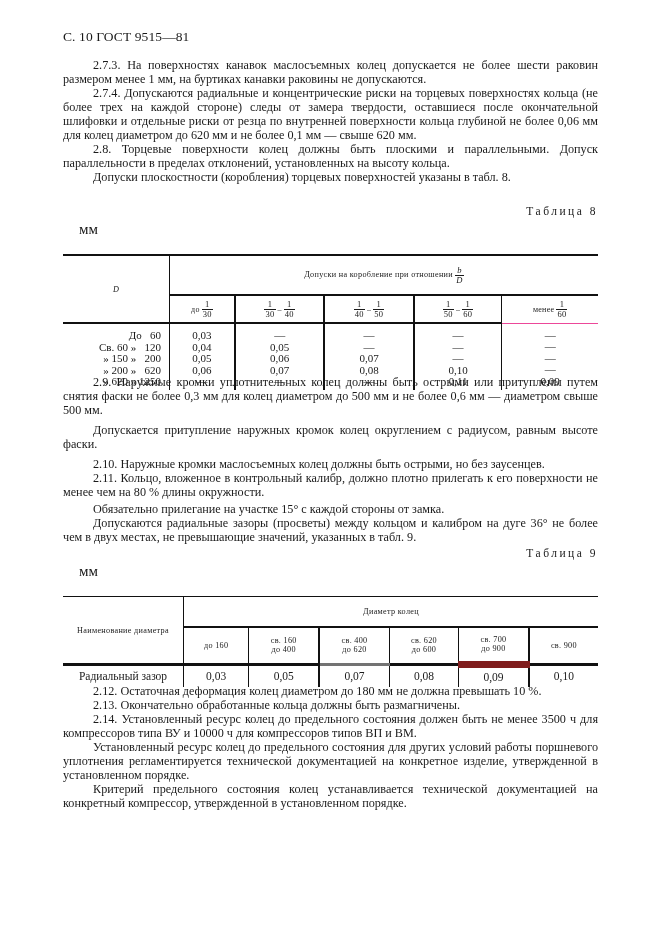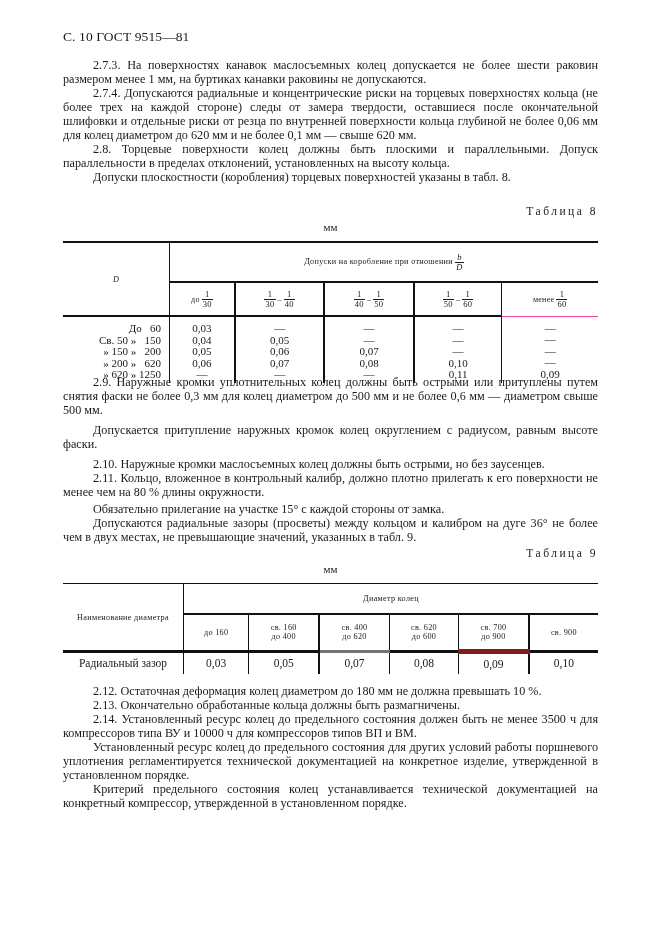--- a/index.html
+++ b/index.html
@@ -4,21 +4,21 @@
 <style>
   html, body { margin: 0; padding: 0; background: #ffffff; }
   body { width: 661px; height: 936px; position: relative; overflow: hidden;
          font-family: "Liberation Serif", "DejaVu Serif", serif; color: #1a1a1a; }
   .page { position: absolute; left: 63px; top: 0; width: 535px; }
   .header { position: absolute; left: 63px; top: 29px; font-weight: normal; font-size: 13.5px; letter-spacing: 0.1px; }
   .p { font-size: 12.2px; line-height: 14px; text-align: justify; margin: 0; }
   .ind { text-indent: 30px; }
   .bold { font-weight: bold; }
   .tcap { text-align: right; font-size: 11.5px; letter-spacing: 2.5px; margin: 0; }
-  .units { text-align: center; font-size: 11px; margin: 8px; }
+  .units { font-size: 15px; margin: 16px; }
   table { border-collapse: collapse; width: 100%; }
   .t8 th, .t9 th { font-weight: normal; font-size: 8.2px; letter-spacing: 0.3px; }
   .frac { display: inline-block; vertical-align: middle; text-align: center; font-size: 8.5px; line-height: 9px; }
   .frac .num { display: block; border-bottom: 1px solid #1a1a1a; padding: 0 1px; }
   .frac .den { display: block; padding: 0 1px; }
   .pre { vertical-align: middle; font-size: 8px; margin-right: 2px; }
   .sep { vertical-align: middle; font-size: 8px; margin: 0 2px; }
   .it { font-style: italic; }
 </style>
 </head>
@@ -38,39 +38,39 @@
   <p class="units" style="margin-top:4px;">мм</p>
   <table class="t8" style="margin-top:3px;">
     <tbody>
         <tr style="height:40px;">
       <th rowspan="2" class="it" style="width:104px;border-top:2px solid #111;border-bottom:2px solid #111;border-right:1px solid #111;">D</th>
       <th colspan="5" style="border-top:2px solid #111;border-bottom:2px solid #111;">
         <span>Допуски на коробление при отношении</span>
         <span class="frac it"><span class="num">b</span><span class="den">D</span></span>
       </th>
     </tr>
-    <tr style="height:34px;">
+    <tr style="height:28px;">
       <th style="border-bottom:2px solid #111;border-right:2px solid #111;">
         <span class="pre">до</span><span class="frac"><span class="num">1</span><span class="den">30</span></span>
       </th>
       <th style="border-bottom:2px solid #111;border-right:2px solid #111;">
         <span class="frac"><span class="num">1</span><span class="den">30</span></span><span class="sep">–</span><span class="frac"><span class="num">1</span><span class="den">40</span></span>
       </th>
       <th style="border-bottom:2px solid #111;border-right:2px solid #111;">
         <span class="frac"><span class="num">1</span><span class="den">40</span></span><span class="sep">–</span><span class="frac"><span class="num">1</span><span class="den">50</span></span>
       </th>
       <th style="border-bottom:2px solid #111;border-right:1px solid #111;">
         <span class="frac"><span class="num">1</span><span class="den">50</span></span><span class="sep">–</span><span class="frac"><span class="num">1</span><span class="den">60</span></span>
       </th>
       <th style="border-bottom:1px solid #ec4899;">
         <span class="pre">менее</span><span class="frac"><span class="num">1</span><span class="den">60</span></span>
       </th>
     </tr>
     <tr>
-      <td style="border-right:1px solid #111;text-align:right;padding:6px 8px 2px 0;font-size:11px;line-height:11.5px;white-space:pre;vertical-align:top;"><div>До   60</div><div>Св. 50 »   150</div><div>» 150 »   200</div><div>» 200 »   620</div><div>» 620 » 1250</div></td>
+      <td style="border-right:1px solid #111;text-align:right;padding:6px 8px 2px 0;font-size:11px;line-height:11.5px;white-space:pre;vertical-align:top;"><div>До   60</div><div>Св. 60 »   120</div><div>» 150 »   200</div><div>» 200 »   620</div><div>» 620 » 1250</div></td>
       <td style="border-right:2px solid #111;text-align:center;padding:6px 0 2px;font-size:11px;line-height:11.5px;vertical-align:top;">
             <div>0,03</div>
             <div>0,04</div>
             <div>0,05</div>
             <div>0,06</div>
             <div>—</div>
           </td>
       <td style="border-right:2px solid #111;text-align:center;padding:6px 0 2px;font-size:11px;line-height:11.5px;vertical-align:top;">
             <div>—</div>
             <div>0,05</div>
@@ -131,21 +131,21 @@
             <div>до 400</div>
           </th>
       <th style="border-bottom:3px solid #737373;border-right:1px solid #111;">
             <div>св. 400</div>
             <div>до 620</div>
           </th>
       <th style="border-bottom:3px solid #111;border-right:1px solid #111;">
             <div>св. 620</div>
             <div>до 600</div>
           </th>
-      <th style="border-bottom:5px solid #7f1d1d;border-right:2px solid #111;margin-left:15px;">
+      <th style="border-bottom:7px solid #7f1d1d;border-right:2px solid #111;margin-left:15px;">
             <div>св. 700</div>
             <div>до 900</div>
           </th>
       <th style="border-bottom:3px solid #111;">
             <div>св. 900</div>
           </th>
     </tr>
     <tr style="height:22px;font-size:11.5px;text-align:center;">
       <td style="border-right:1px solid #111;">Радиальный зазор</td>
       <td style="border-right:1px solid #111;">0,03</td>

